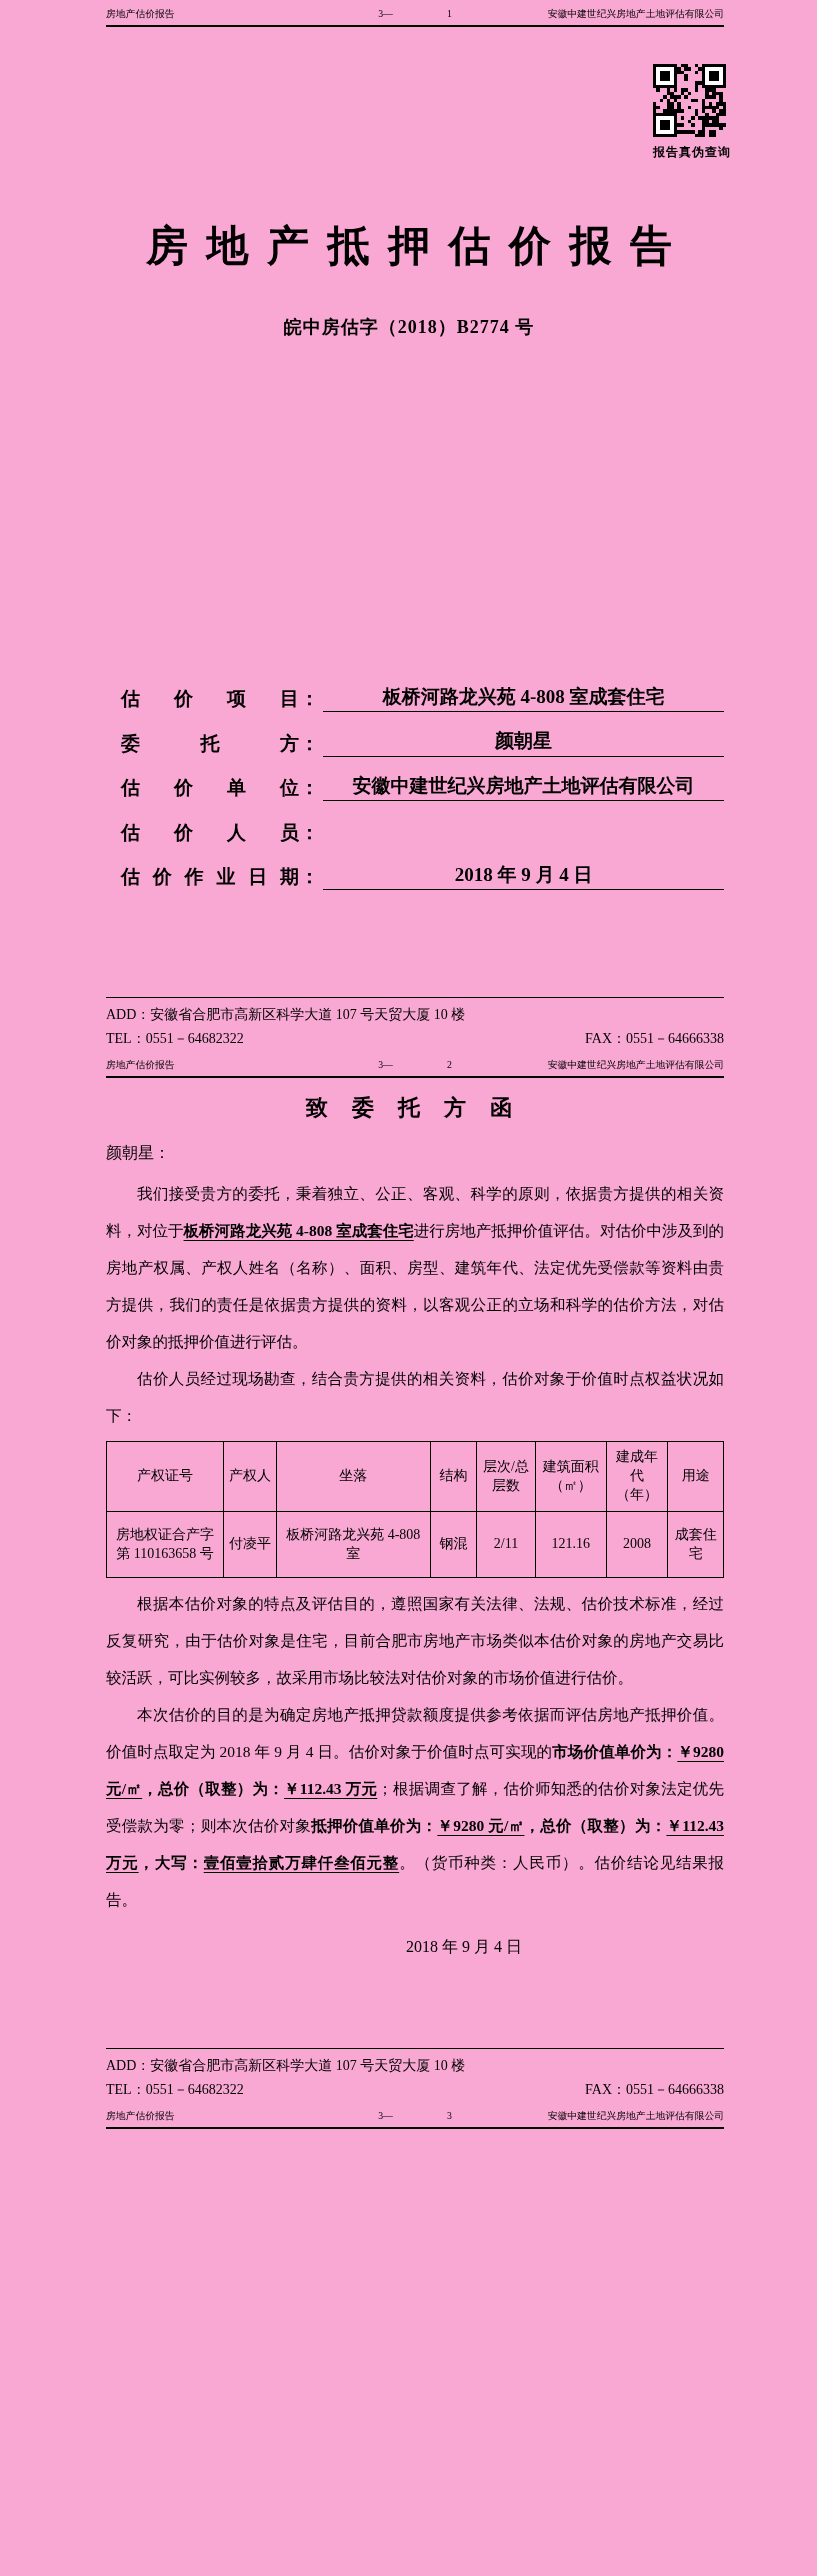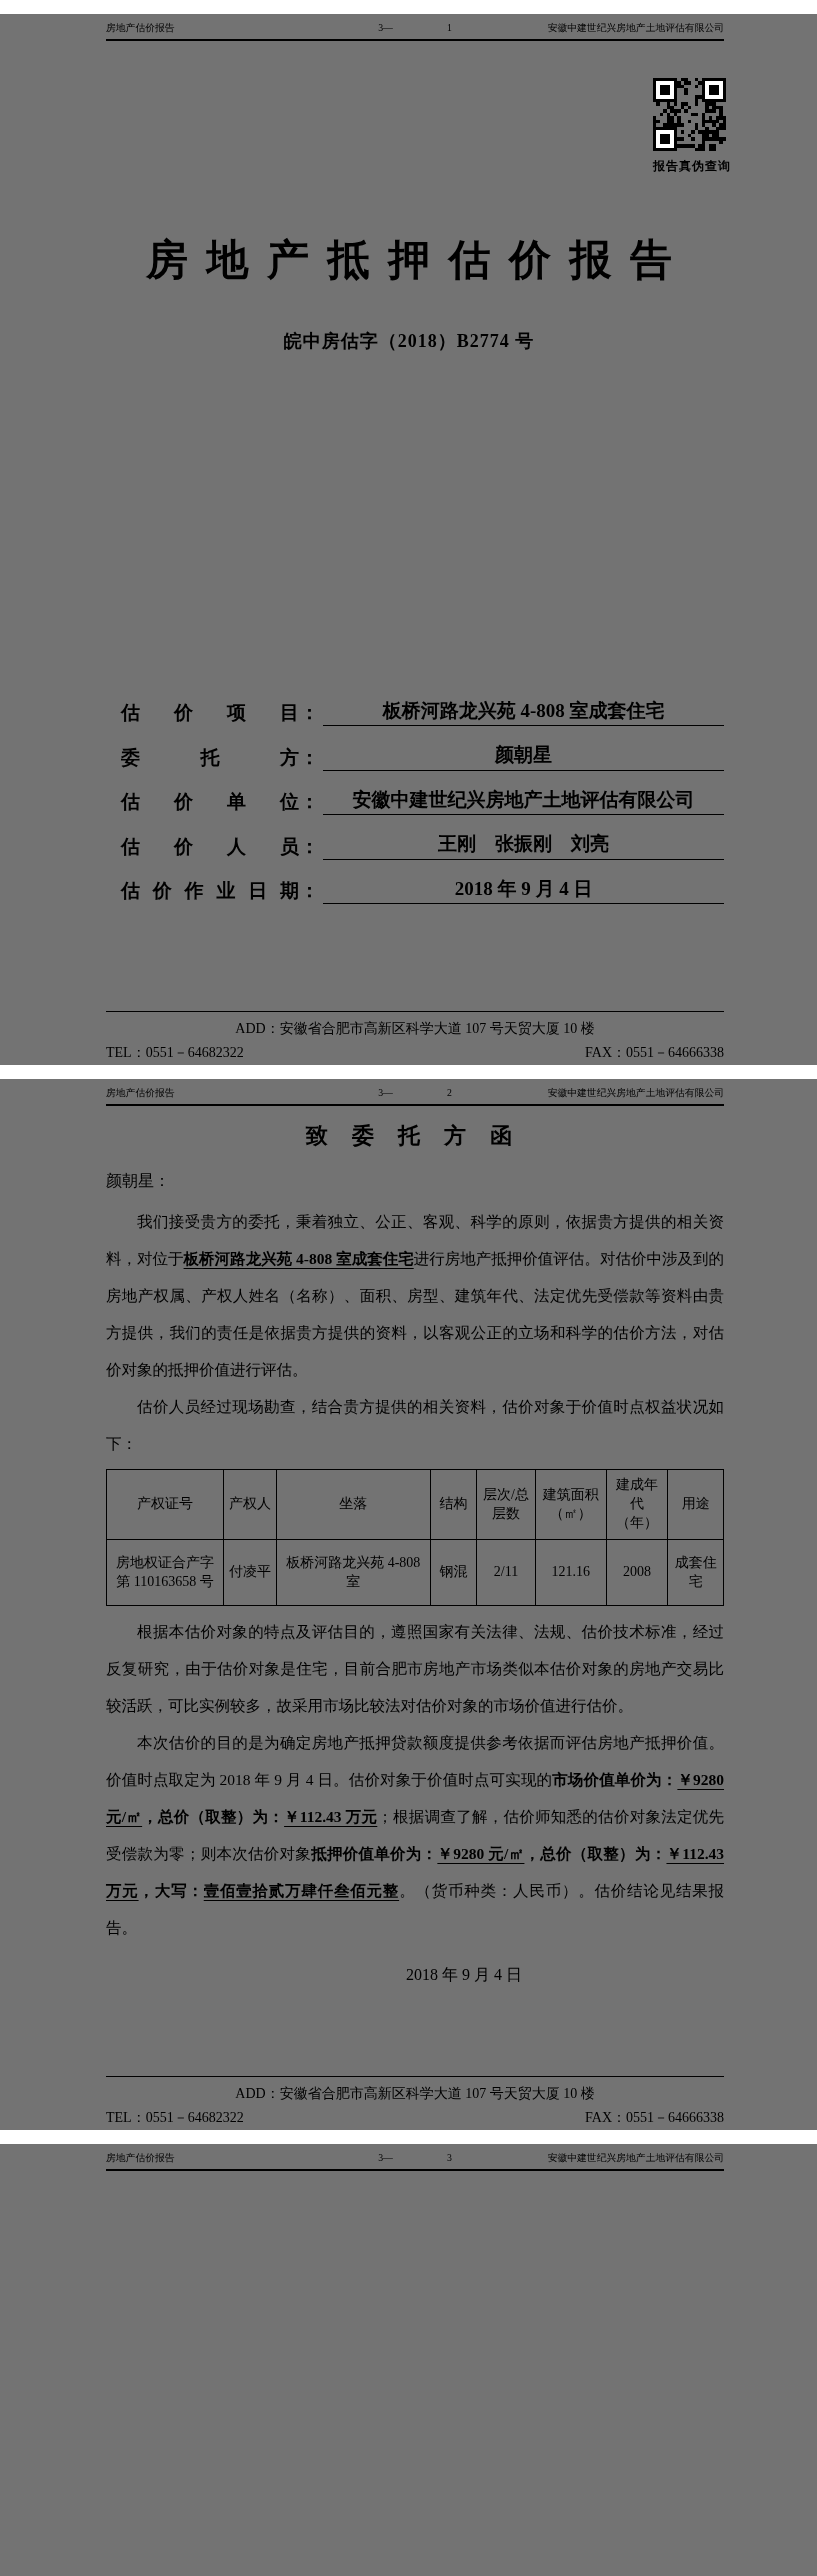--- a/index.html
+++ b/index.html
@@ -1,21 +1,21 @@
 <!DOCTYPE html>
 <html style="font-size:8.2px"><head>
 <meta charset="utf-8">
 <style>
   html,body{margin:0;padding:0;background:#ffffff;}
   body{
     width:818px;height:3153px;position:relative;
     font-family:"Liberation Serif","DejaVu Serif",serif;
     color:#000;
   }
-  .page{position:relative;width:818px;height:1051px;overflow:hidden;background:#737373;margin-top:14px;}
+  .page{position:relative;width:818px;height:1051px;overflow:hidden;background:#f9a8d4;}
 
   
   .page-header{
     position:absolute;top:8.2px;left:106px;width:618px;
     display:flex;align-items:flex-end;font-size:9.8px;line-height:1.2;
   }
   .ph-left{flex:1;text-align:left;}
   .ph-center{display:flex;gap:54px;}
   .ph-right{flex:1;text-align:right;}
   .header-rule{position:absolute;top:25px;left:106px;width:618px;border-top:2.1px solid #000;}
@@ -36,21 +36,21 @@
   }
   .cover-form{position:absolute;top:683px;left:121px;width:603px;}
   .form-row{display:flex;align-items:flex-end;height:29px;margin-bottom:15.5px;font-size:19px;font-weight:700;}
   .f-label{width:178px;text-align:justify;text-align-last:justify;white-space:nowrap;}
   .f-colon{padding:0 4.1px 0 1px;}
   .f-value{flex:1;border-bottom:1.5px solid #000;text-align:center;padding-bottom:1.5px;white-space:nowrap;}
 
   
   .page-footer{
     position:absolute;top:997px;left:106px;width:618px;
-    border-top:1.5px solid #000;font-size:14px;padding-top:8.2px;line-height:1.25;text-align:center;
+    border-top:1.5px solid #000;font-size:14px;padding-top:8.2px;line-height:1.25;
   }
   .footer-row2{display:flex;margin-top:6.2px;}
   .footer-fax{margin-left:auto;}
 
   
   .letter-title{
     position:absolute;top:42px;left:0;width:100%;text-align:center;
     font-size:22px;font-weight:700;letter-spacing:9.3px;text-indent:9.3px;
   }
   .salutation{position:absolute;top:92px;left:106px;font-size:16px;font-weight:400;}
@@ -247,21 +247,20 @@
       <span class="f-value">颜朝星</span>
     </div>
     <div class="form-row">
       <span class="f-label">估 价 单 位</span>
       <span class="f-colon">：</span>
       <span class="f-value">安徽中建世纪兴房地产土地评估有限公司</span>
     </div>
     <div class="form-row">
       <span class="f-label">估 价 人 员</span>
       <span class="f-colon">：</span>
-      <span class="f-value">王刚　张振刚　刘亮</span>
     </div>
     <div class="form-row">
       <span class="f-label">估价作业日期</span>
       <span class="f-colon">：</span>
       <span class="f-value">2018 年 9 月 4 日</span>
     </div>
   </div>
 
   <div class="page-footer">
     <div>ADD：安徽省合肥市高新区科学大道 107 号天贸大厦 10 楼</div>

